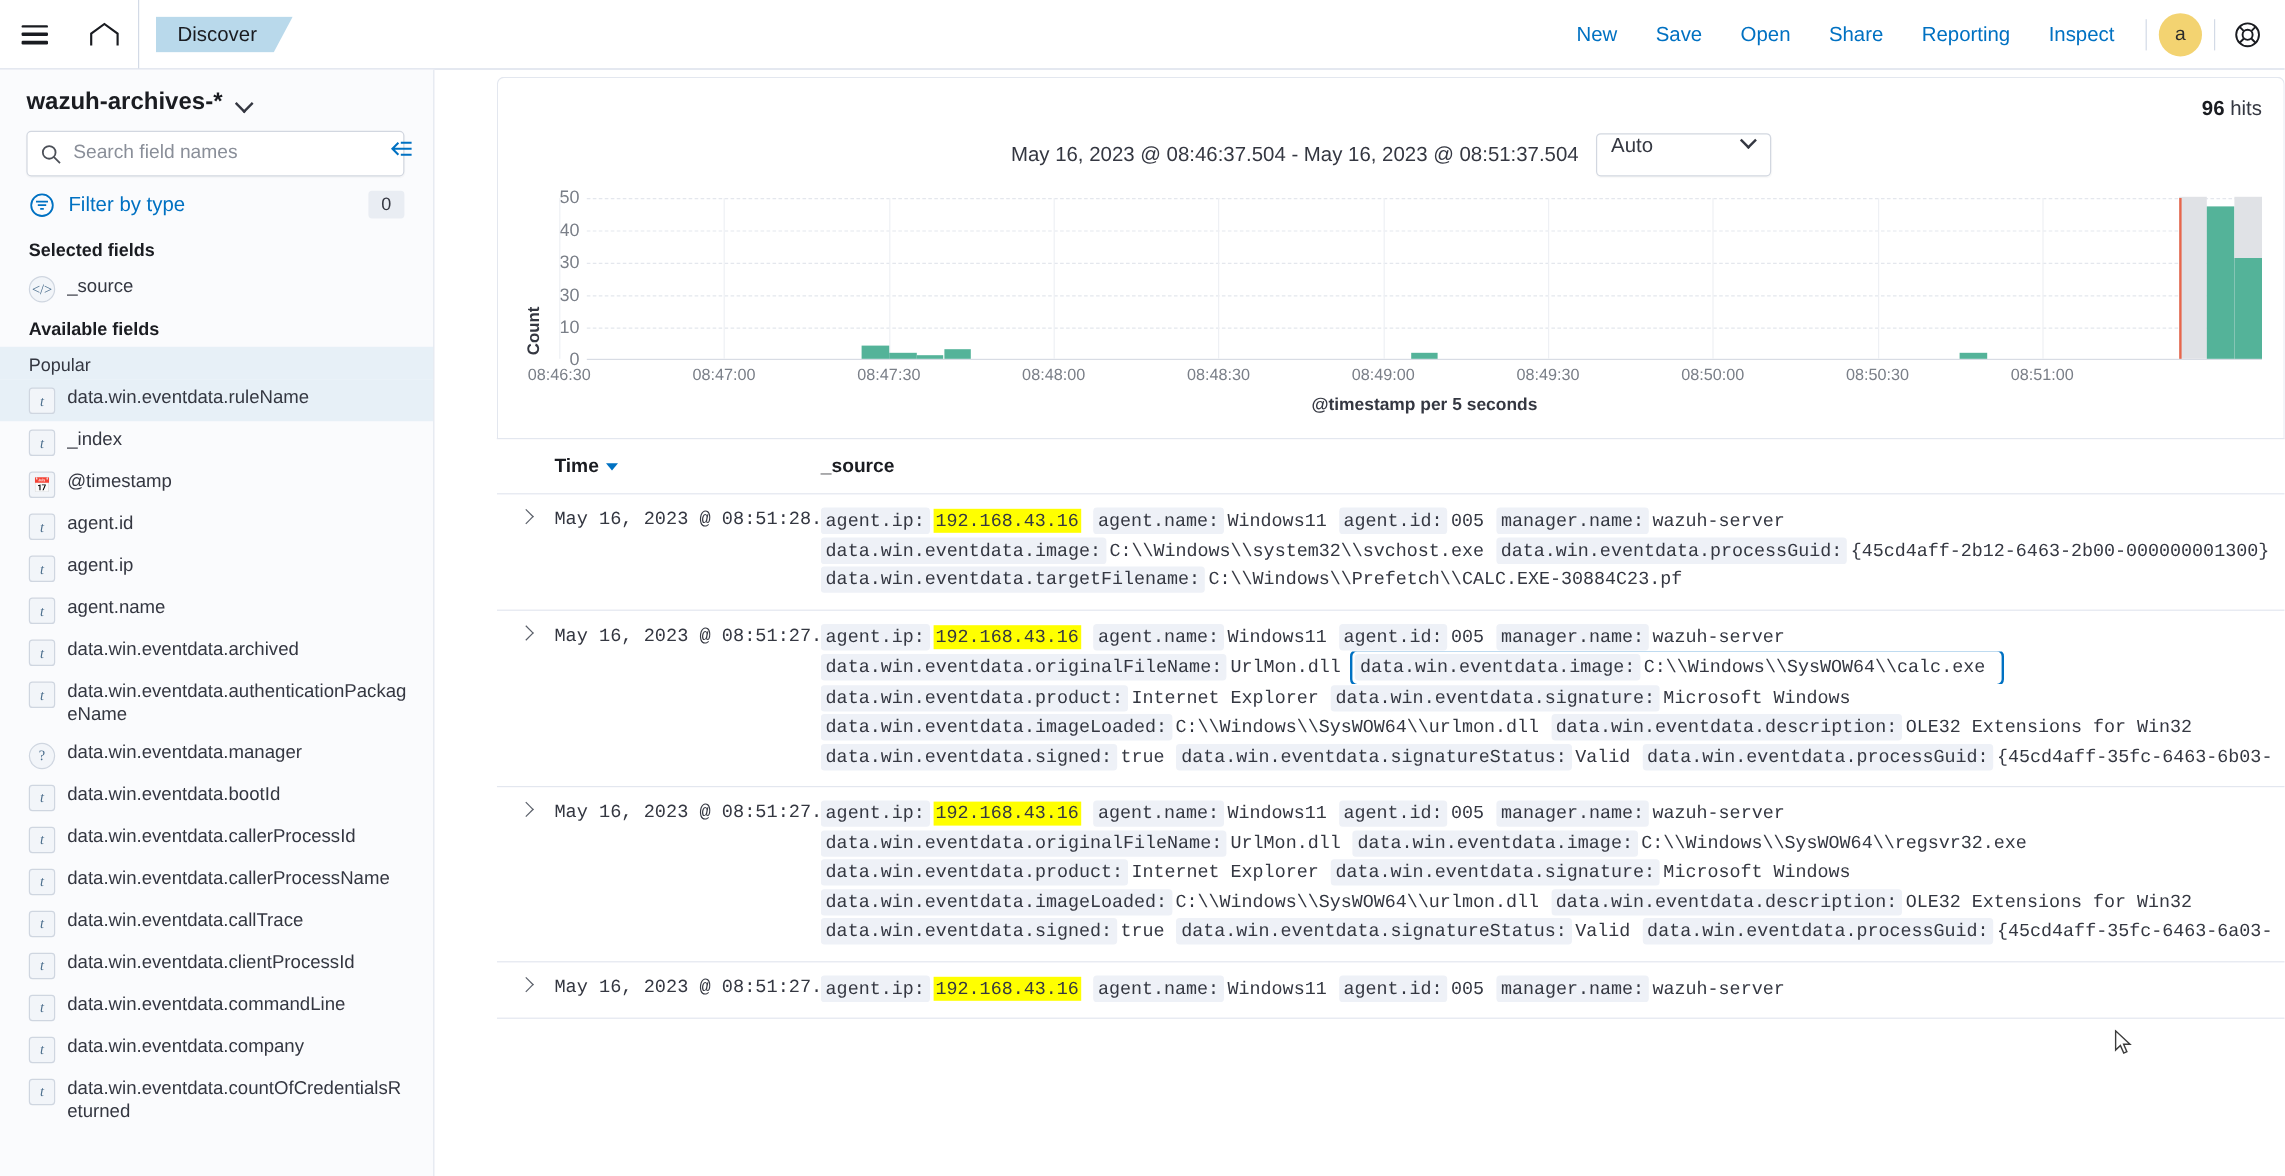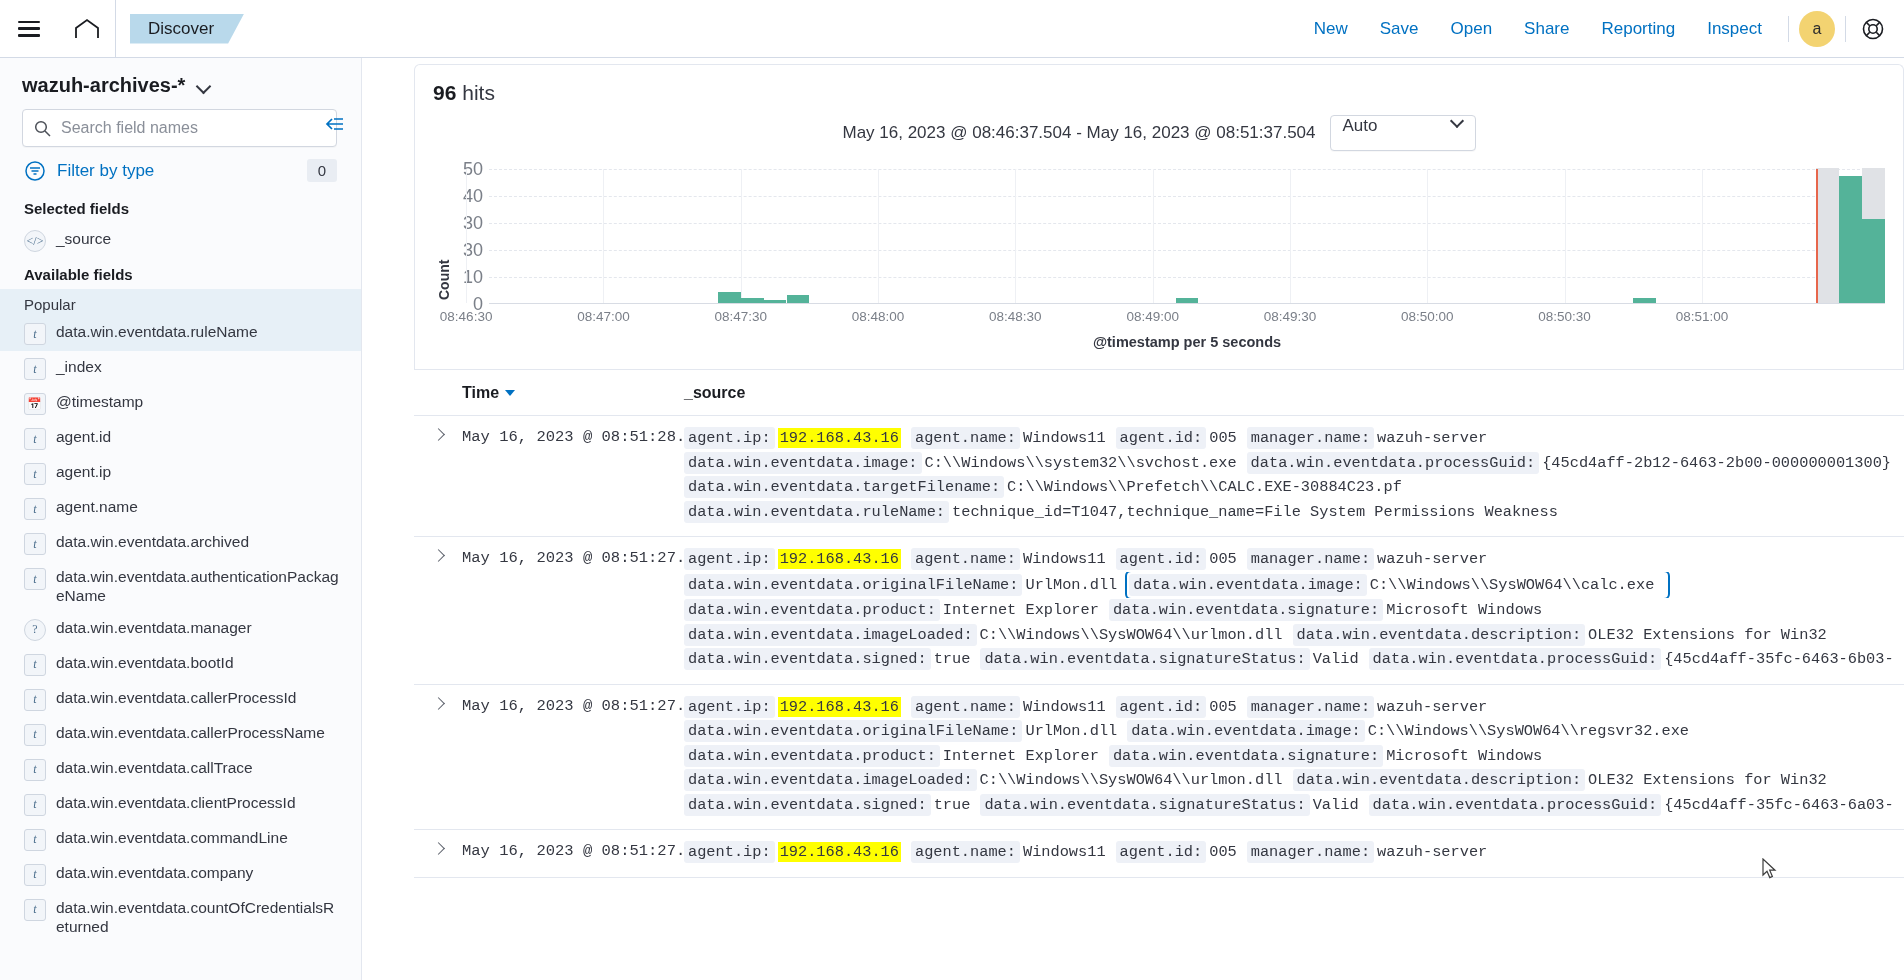--- a/index.html
+++ b/index.html
@@ -135,21 +135,21 @@
   .popular-hdr { font-size: 15px; color: #343741; padding: 7px 24px 3px 24px; background: #e7f0f7; }
 
   
   .main { flex: 1; min-width: 0; display: flex; flex-direction: column; background: #fff; padding: 6px 0 0 12px; }
   .chart-panel {
     border: 1px solid #e3e7ef; border-bottom: none;
     border-radius: 6px 6px 0 0;
     padding: 10px 18px 4px 18px;
     background: #fff;
   }
-  .hits { text-align: left; font-size: 21px; color: #343741; padding-top: 6px; }
+  .hits { text-align: right; font-size: 17px; color: #343741; padding-top: 6px; }
   .hits b { font-weight: bold; color: #1a1c21; }
   .range-row {
     display: flex; align-items: center; justify-content: center; gap: 0;
     padding: 10px 0 4px 0;
   }
   .range-text { font-size: 17px; color: #343741; padding-right: 14px; }
   .auto-select {
     border: 1px solid #d2d7e0; border-radius: 4px; background: #fff;
     height: 36px; min-width: 146px;
     display: flex; align-items: flex-start; justify-content: space-between;
@@ -168,21 +168,21 @@
   .ylabel {
     writing-mode: vertical-rl; transform: rotate(180deg);
     font-size: 14px; font-weight: bold; color: #343741;
     display: flex; align-items: center; justify-content: center;
     width: 22px; padding-bottom: 26px;
   }
   .yticks {
     width: 34px; position: relative; padding-bottom: 26px;
   }
   .ytick {
-    position: absolute; right: 6px; font-size: 18px; color: #7a7f88;
+    position: absolute; right: 6px; font-size: 15px; color: #7a7f88;
     transform: translateY(-50%);
     margin-left: 24px;
   }
   .plot-wrap { flex: 1; position: relative; }
   .plot {
     position: relative; height: 135px;
     border-bottom: 1px solid #d8dce4;
   }
   .gridline-h {
     position: absolute; left: 0; right: 0; height: 0;
@@ -480,21 +480,20 @@
         <div id="rows">
             <div class="row">
               <div class="expand-cell">
                 <span class="caret-right"></span>
               </div>
               <div class="time-cell">May 16, 2023 @ 08:51:28.947</div>
               <div class="src-cell">
                 <div class="src-line"><span class="k">agent.ip:</span><span class="hl">192.168.43.16</span><span class="k">agent.name:</span><span class="v">Windows11</span><span class="k">agent.id:</span><span class="v">005</span><span class="k">manager.name:</span><span class="v">wazuh-server</span></div>
                 <div class="src-line"><span class="k">data.win.eventdata.image:</span><span class="v">C:\\Windows\\system32\\svchost.exe</span><span class="k">data.win.eventdata.processGuid:</span><span class="v">{45cd4aff-2b12-6463-2b00-000000001300}</span></div>
                 <div class="src-line"><span class="k">data.win.eventdata.targetFilename:</span><span class="v">C:\\Windows\\Prefetch\\CALC.EXE-30884C23.pf</span></div>
-                <div class="src-line"><span class="k">data.win.eventdata.ruleName:</span><span class="v">technique_id=T1047,technique_name=File System Permissions Weakness</span></div>
               </div>
             </div>
             <div class="row">
               <div class="expand-cell">
                 <span class="caret-right"></span>
               </div>
               <div class="time-cell">May 16, 2023 @ 08:51:27.574</div>
               <div class="src-cell">
                 <div class="src-line"><span class="k">agent.ip:</span><span class="hl">192.168.43.16</span><span class="k">agent.name:</span><span class="v">Windows11</span><span class="k">agent.id:</span><span class="v">005</span><span class="k">manager.name:</span><span class="v">wazuh-server</span></div>
                 <div class="src-line"><span class="k">data.win.eventdata.originalFileName:</span><span class="v">UrlMon.dll</span><span class="focused"><span class="k">data.win.eventdata.image:</span><span class="v">C:\\Windows\\SysWOW64\\calc.exe</span></span></div>

